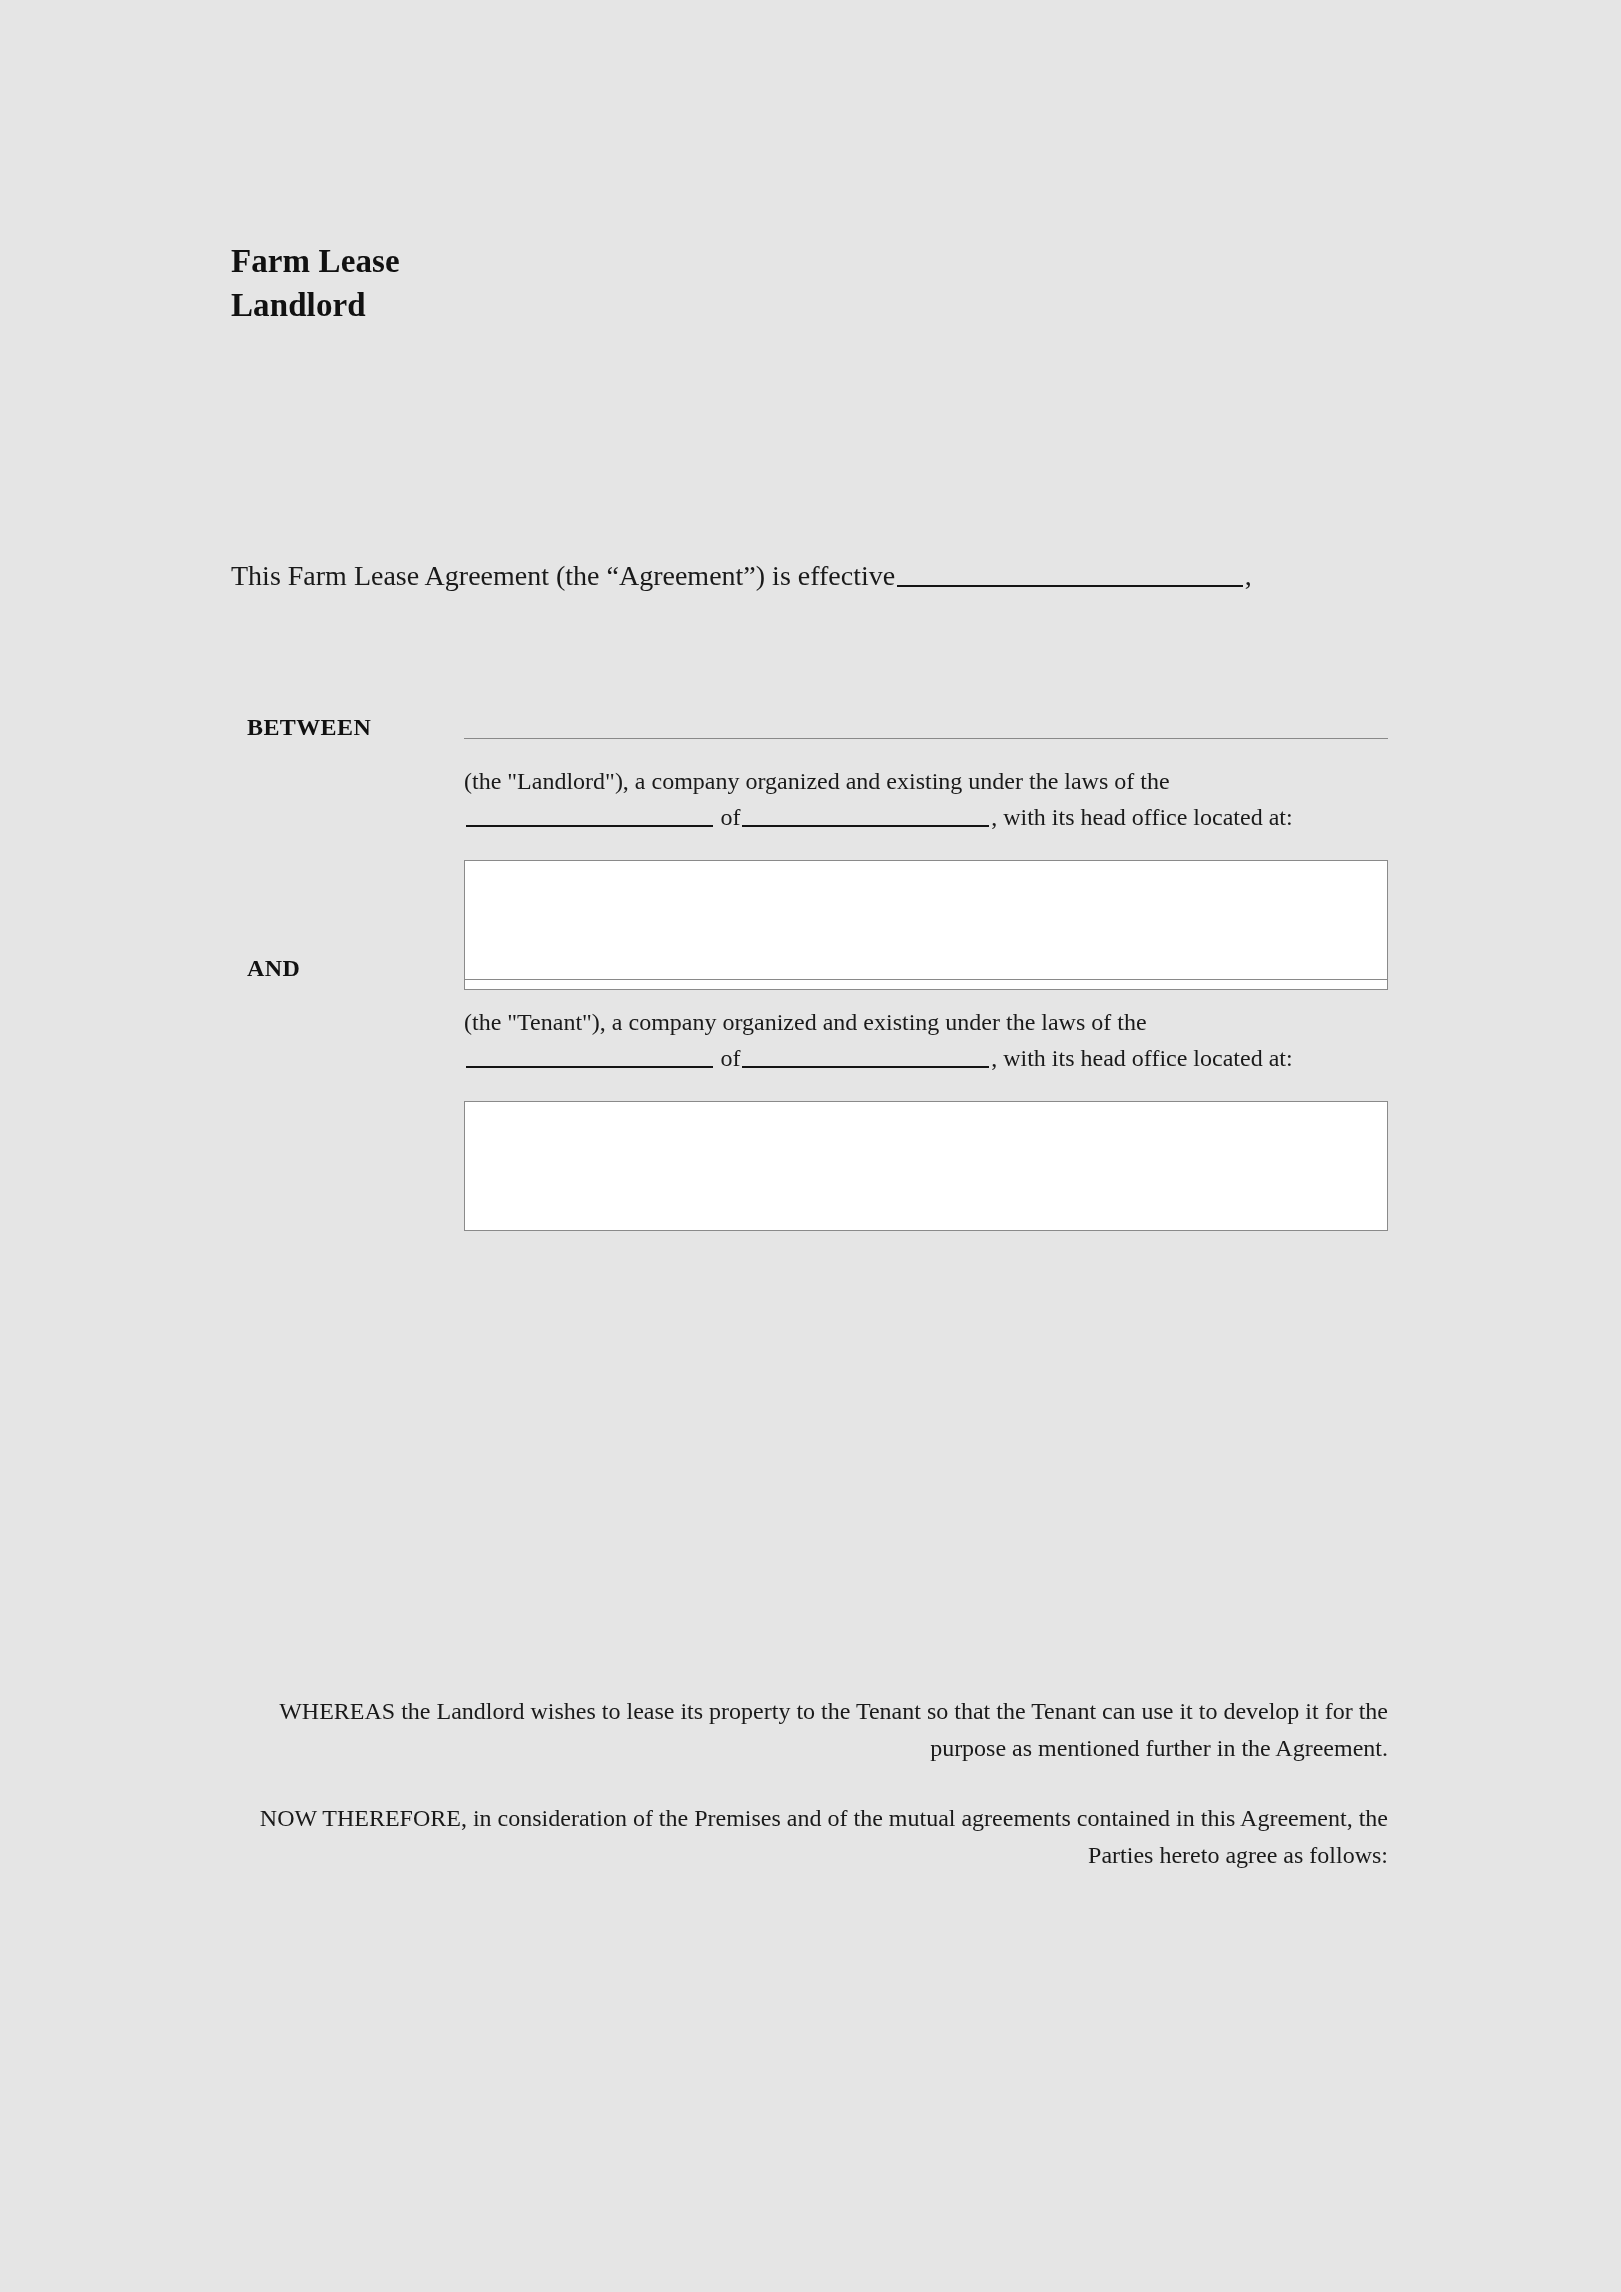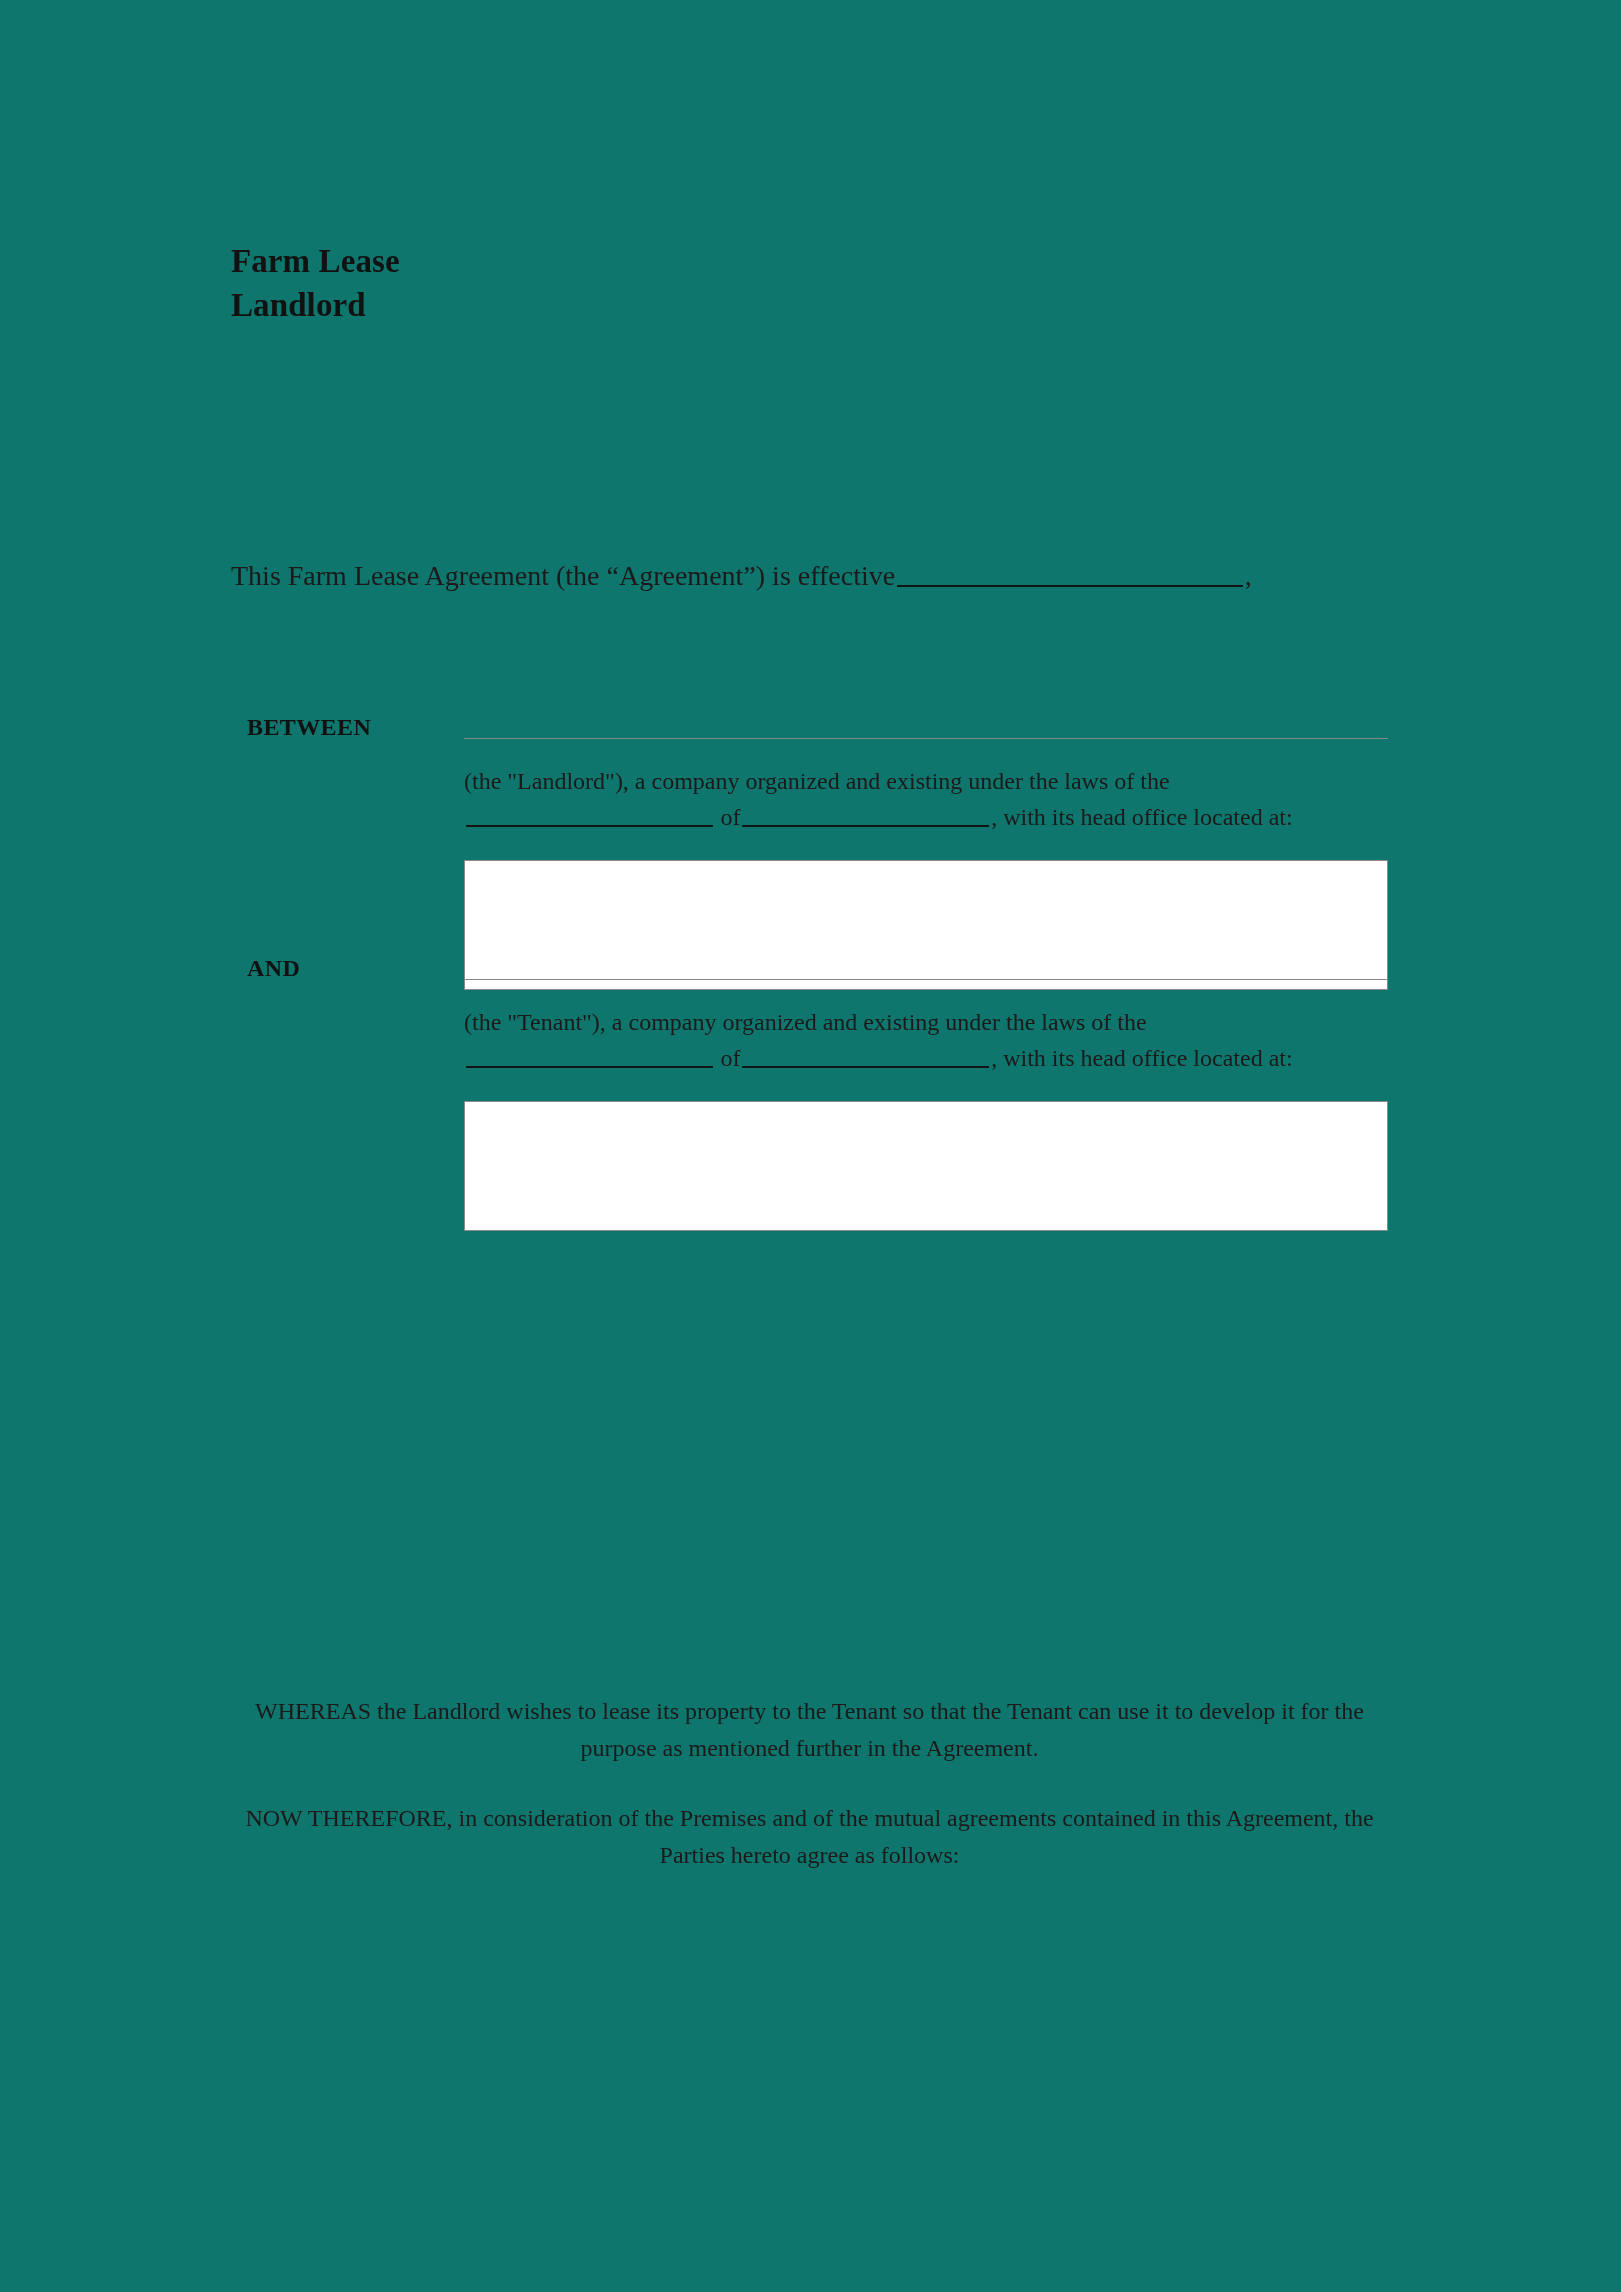--- a/index.html
+++ b/index.html
@@ -9,21 +9,21 @@
   }
   body {
     font-family: "Liberation Serif", "DejaVu Serif", serif;
     color: #1a1a1a;
     -webkit-font-smoothing: antialiased;
   }
   .page {
     position: relative;
     width: 1622px;
     height: 2293px;
-    background: #0f766e;
+    background: #e5e5e5;
     overflow: hidden;
     box-sizing: border-box;
   }
   .doc-body {
     position: absolute;
     left: 231px;
     top: 0;
     width: 1157px;
   }
 
@@ -108,21 +108,21 @@
   .recitals {
     position: absolute;
     left: 0;
     top: 1693px;
     width: 1157px;
   }
   .recital-p {
     font-size: 24px;
     line-height: 1.56;
     margin: 0 0 32px 0;
-    text-align: center;
+    text-align: right;
   }
   .recital-p:last-child { margin-bottom: 0; }
 </style>
 </head>
 <body>
 
 <div class="page">
   <div class="doc-body">
 
     <h1 class="doc-title"><span>Farm Lease</span><br><span>Landlord</span></h1>

